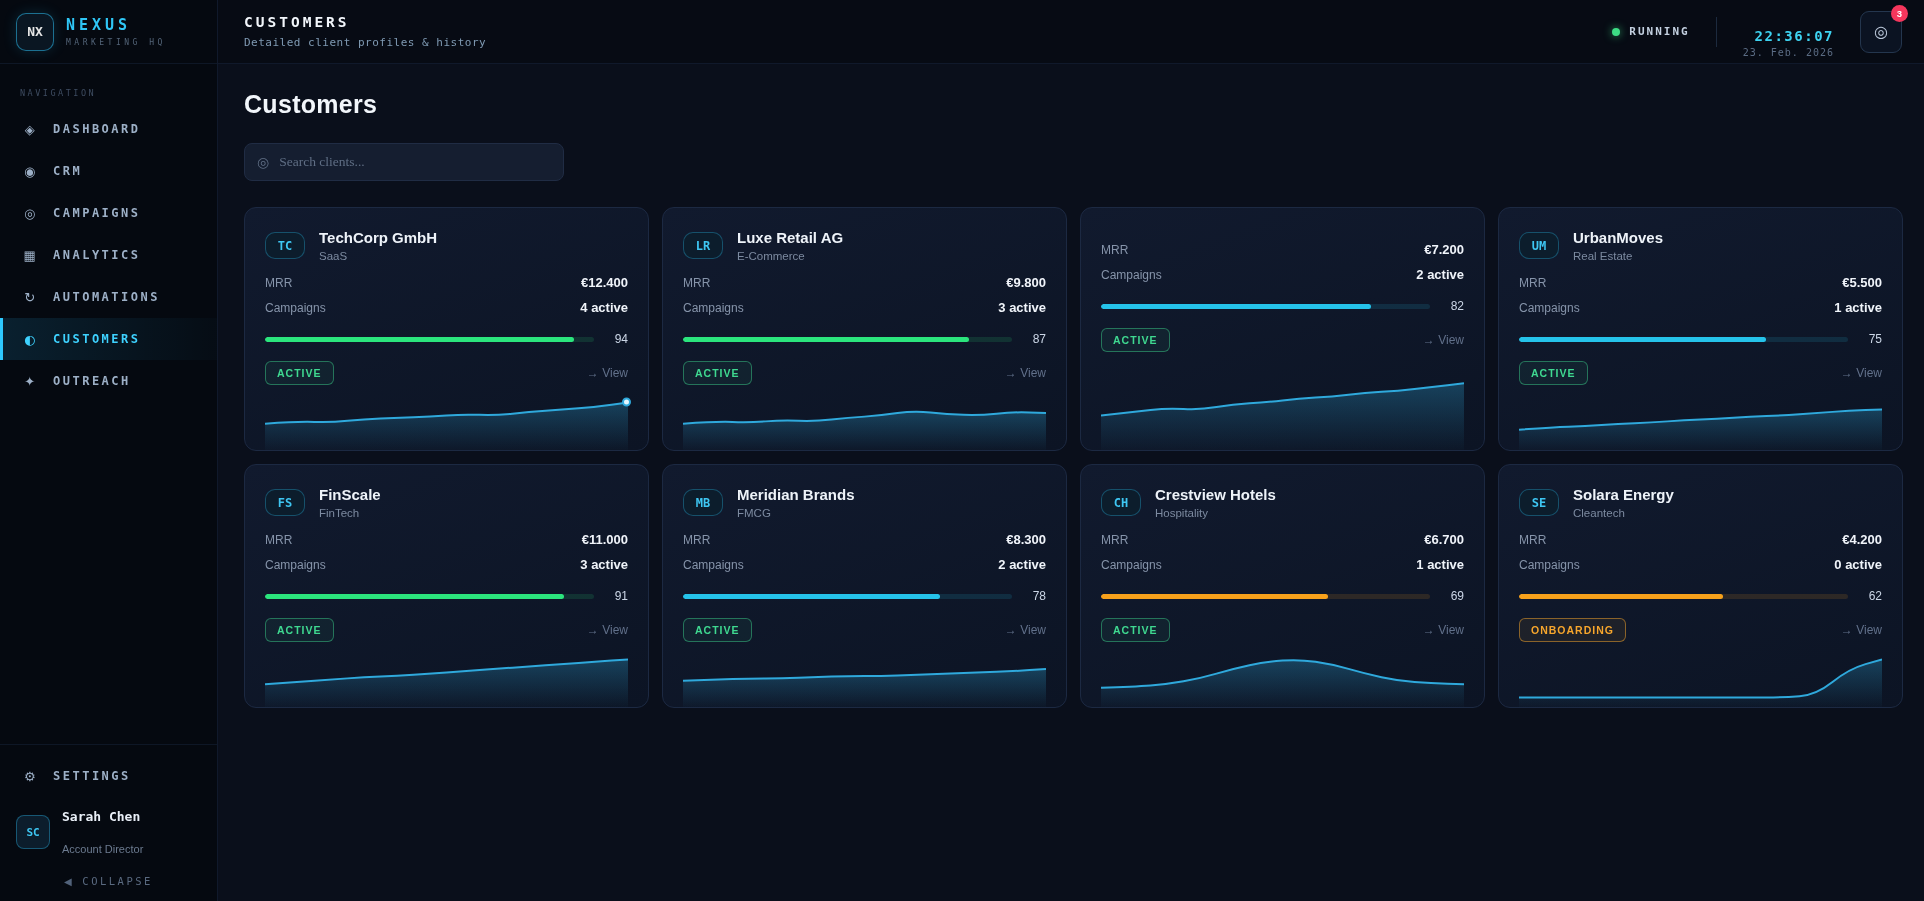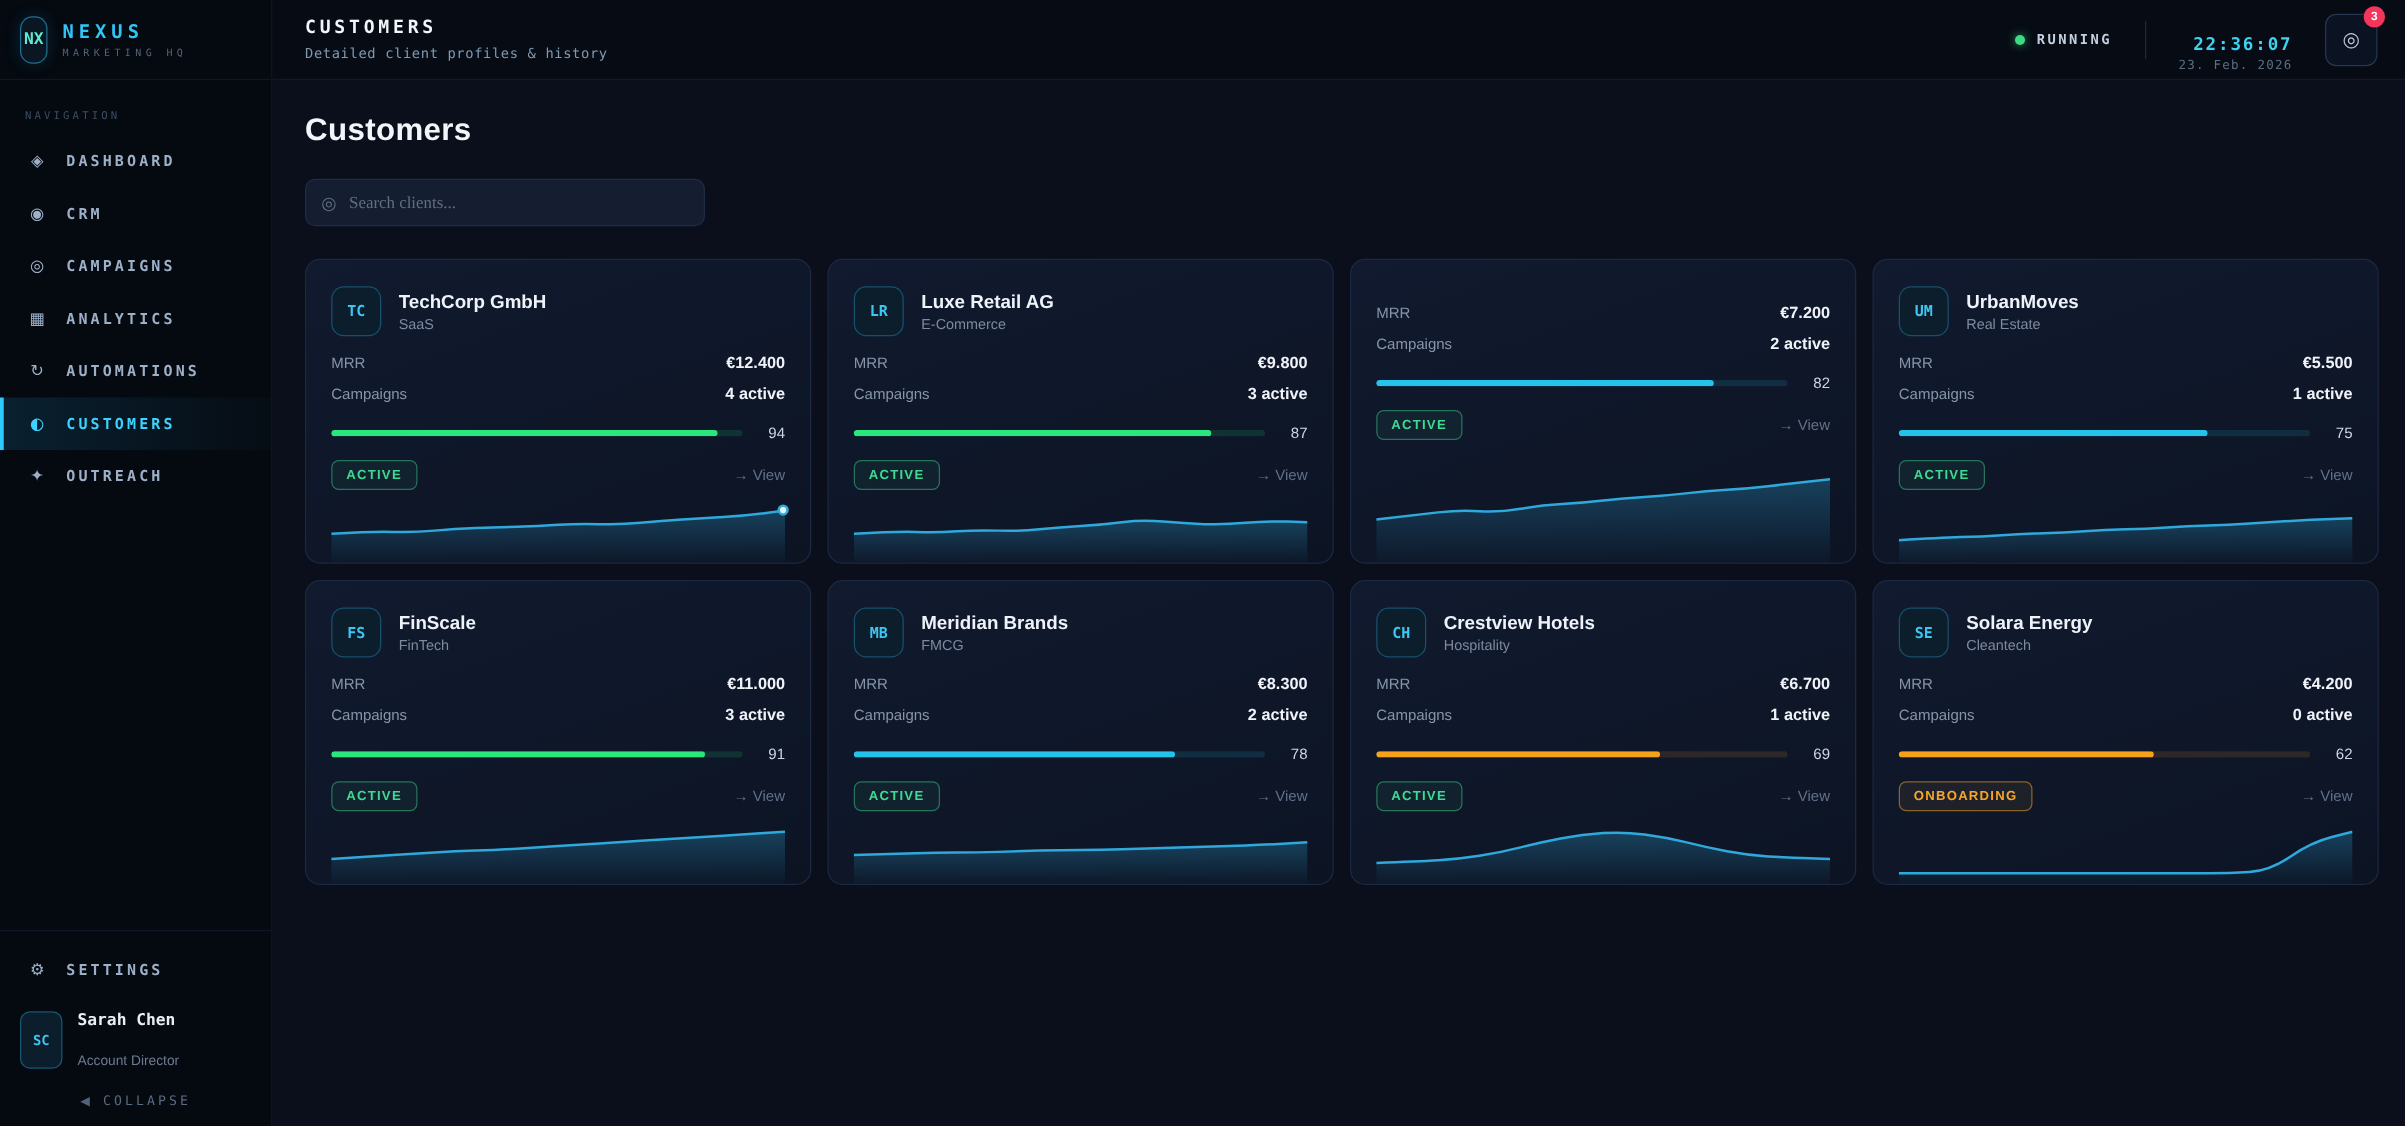--- a/index.html
+++ b/index.html
@@ -3,31 +3,31 @@
 <meta charset="utf-8">
 <style>
   * { margin:0; padding:0; box-sizing:border-box; }
   html,body { width:1924px; height:901px; overflow:hidden; background:#0a1020; font-family:"Liberation Sans","DejaVu Sans",sans-serif; }
 
   .app { display:grid; grid-template-columns:218px 1fr; grid-template-rows:64px 1fr; width:100%; height:100%; }
 
   
   .sidebar { grid-row:1 / 3; background:#050910; border-right:1px solid #10192b; display:flex; flex-direction:column; }
   .logo-row { height:64px; display:flex; align-items:center; gap:12px; padding:0 16px; border-bottom:1px solid #0e1726; }
-  .logo-box { width:22px; height:38px; border-radius:10px; border:1px solid rgba(46,201,255,.5); background:#0a1622; color:#5eead4; font-family:"DejaVu Sans Mono",monospace; font-weight:bold; font-size:13px; display:flex; align-items:center; justify-content:center; box-shadow:0 0 14px rgba(46,201,255,.15); }
+  .logo-box { width:38px; height:38px; border-radius:10px; border:1px solid rgba(46,201,255,.5); background:#0a1622; color:#e5e5e5; font-family:"DejaVu Sans Mono",monospace; font-weight:bold; font-size:13px; display:flex; align-items:center; justify-content:center; box-shadow:0 0 14px rgba(46,201,255,.15); }
   .brand-name { font-family:"DejaVu Sans Mono",monospace; font-weight:bold; font-size:15px; letter-spacing:4px; color:#2fc6f5; }
   .brand-sub { font-family:"DejaVu Sans Mono",monospace; font-size:8px; letter-spacing:3.5px; color:#536478; margin-top:4px; }
   .nav-section { font-family:"DejaVu Sans Mono",monospace; font-size:8.5px; letter-spacing:2.5px; color:#3e4c61; margin:24px 0 10px 20px; }
   .nav-list { display:flex; flex-direction:column; }
   .nav-item { height:42px; display:flex; align-items:center; gap:14px; padding-left:20px; border-left:3px solid transparent; cursor:pointer; font-family:"DejaVu Sans Mono",monospace; font-weight:bold; font-size:12px; letter-spacing:2.5px; color:#9db0c7; }
   .nav-item .nav-glyph { font-size:13px; width:16px; text-align:center; font-family:"DejaVu Sans",sans-serif; font-weight:normal; }
   .nav-item.active { background:linear-gradient(90deg, rgba(38,188,255,.13), rgba(38,188,255,.02)); border-left:3px solid #2ec9ff; color:#3ed2ff; }
   .sidebar-bottom { margin-top:auto; border-top:1px solid #0e1726; padding:10px 0 14px; }
   .user-row { display:flex; align-items:center; gap:12px; padding:12px 16px 10px; cursor:pointer; }
-  .user-avatar { width:34px; height:46px; border-radius:8px; border:1px solid rgba(46,201,255,.35); background:#0c1d2c; color:#3ec6f2; font-family:"DejaVu Sans Mono",monospace; font-weight:bold; font-size:11px; display:flex; align-items:center; justify-content:center; }
+  .user-avatar { width:34px; height:34px; border-radius:8px; border:1px solid rgba(46,201,255,.35); background:#0c1d2c; color:#3ec6f2; font-family:"DejaVu Sans Mono",monospace; font-weight:bold; font-size:11px; display:flex; align-items:center; justify-content:center; }
   .user-name { font-family:"DejaVu Sans Mono",monospace; font-weight:bold; font-size:13px; color:#e9eff7; }
   .user-role { font-size:11px; color:#6c7b90; margin-top:19px; }
   .collapse-row { display:flex; align-items:center; justify-content:center; gap:8px; margin-top:10px; cursor:pointer; font-family:"DejaVu Sans Mono",monospace; font-size:10.5px; letter-spacing:2.5px; color:#5a6a80; }
   .collapse-glyph { font-size:10px; color:#51627a; font-family:"DejaVu Sans",sans-serif; }
 
   
   .topbar { grid-column:2; background:#070b14; border-bottom:1px solid #10192b; display:flex; align-items:center; padding:0 22px 0 26px; }
   .tb-title { font-family:"DejaVu Sans Mono",monospace; font-weight:bold; font-size:14.5px; letter-spacing:3px; color:#f2f6fb; }
   .tb-sub { font-family:"DejaVu Sans Mono",monospace; font-size:11px; letter-spacing:.5px; color:#7f9ab3; margin-top:6px; }
   .tb-right { margin-left:auto; display:flex; align-items:center; gap:26px; }
@@ -46,21 +46,21 @@
   .main { grid-column:2; background:#0a0f1b; padding:26px 21px 0 26px; overflow:hidden; }
   .page-title { font-size:25px; font-weight:bold; color:#f2f6fb; letter-spacing:.3px; }
   .search-wrap { margin-top:24px; width:320px; height:38px; background:#151e30; border:1px solid #202c44; border-radius:8px; display:flex; align-items:center; padding:0 12px; gap:10px; }
   .search-glyph { color:#5f6e84; font-size:14px; }
   .search-input { flex:1; background:transparent; border:none; outline:none; color:#d6dfec; font-size:13.5px; font-family:Liberation Serif, serif; }
   .search-input::placeholder { color:#5f6e84; }
 
   .cards-grid { margin-top:26px; display:grid; grid-template-columns:repeat(4,1fr); gap:13px; }
   .card { height:244px; border-radius:12px; border:1px solid #1c2942; background:linear-gradient(160deg,#111a2e 0%,#0c1424 100%); padding:21px 20px 0; cursor:pointer; display:flex; flex-direction:column; }
   .card-head { display:flex; align-items:center; gap:14px; }
-  .cust-avatar { width:40px; height:40px; border-radius:10px; border:1px solid rgba(46,201,255,.3); background:#0c1d2c; color:#3ec6f2; font-family:"DejaVu Sans Mono",monospace; font-weight:bold; font-size:12px; display:flex; align-items:center; justify-content:center; flex-shrink:0; }
+  .cust-avatar { width:40px; height:27px; border-radius:10px; border:1px solid rgba(46,201,255,.3); background:#0c1d2c; color:#3ec6f2; font-family:"DejaVu Sans Mono",monospace; font-weight:bold; font-size:12px; display:flex; align-items:center; justify-content:center; flex-shrink:0; }
   .cust-name { font-size:15px; font-weight:bold; color:#eef3f9; }
   .cust-industry { font-size:11.5px; color:#7c8aa0; margin-top:4px; }
   .kv-row { display:flex; justify-content:space-between; align-items:center; margin-top:13px; }
   .kv-label { font-size:12px; color:#8694aa; }
   .kv-value { font-size:13px; font-weight:bold; color:#f0f4fa; }
   .health-row { display:flex; align-items:center; gap:12px; margin-top:17px; }
   .health-track { flex:1; height:5px; border-radius:3px; overflow:hidden; position:relative; }
   .health-fill { position:absolute; left:0; top:0; bottom:0; border-radius:3px; }
   .health-num { width:22px; text-align:right; font-size:12px; color:#cbd6e6; }
   .badge-row { display:flex; justify-content:space-between; align-items:center; margin-top:15px; }

